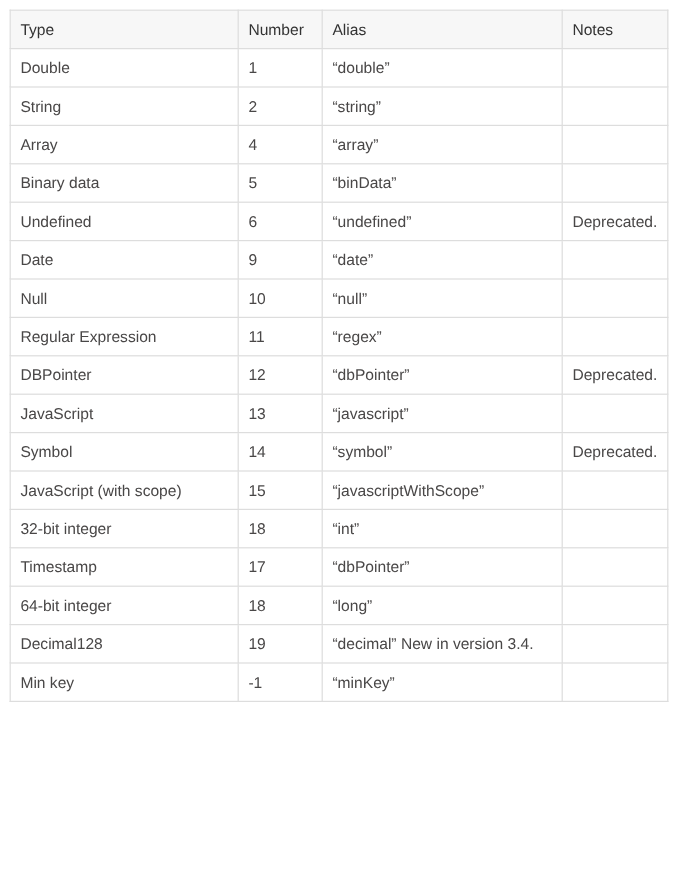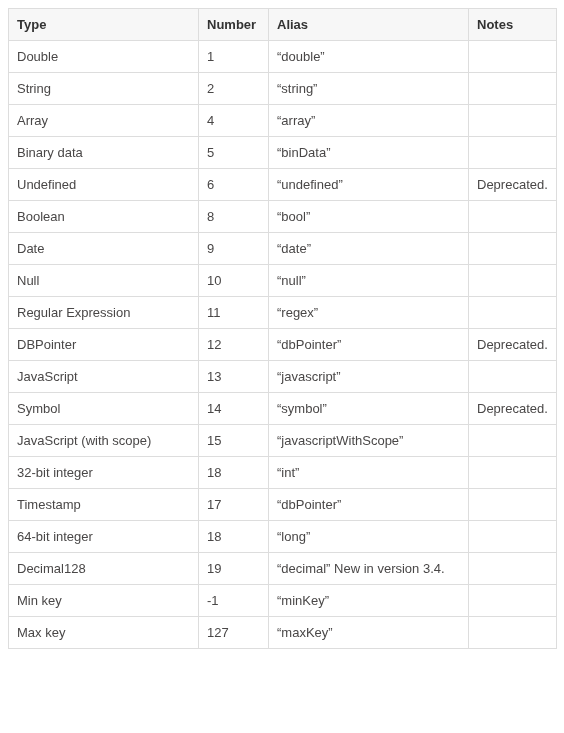--- a/index.html
+++ b/index.html
@@ -16,21 +16,21 @@
     table-layout: fixed;
   }
   th, td {
     border: 1px solid #ddd;
     padding: 8px 8px;
     text-align: left;
     vertical-align: top;
   }
   th {
     background: #f7f7f7;
-    font-weight: 700;
+    font-weight: 400;
     color: #333;
     margin-left: 18px;
   }
   col.col-type   { width: 190px; }
   col.col-number { width: 70px; }
   col.col-alias  { width: 200px; }
   col.col-notes  { width: 88px; }
 </style>
 </head>
 <body>
@@ -73,26 +73,20 @@
         <td>Binary data</td>
         <td>5</td>
         <td>“binData”</td>
         <td></td>
       </tr>
       <tr>
         <td>Undefined</td>
         <td>6</td>
         <td>“undefined”</td>
         <td>Deprecated.</td>
-      </tr>
-      <tr>
-        <td>Boolean</td>
-        <td>8</td>
-        <td>“bool”</td>
-        <td></td>
       </tr>
       <tr>
         <td>Date</td>
         <td>9</td>
         <td>“date”</td>
         <td></td>
       </tr>
       <tr>
         <td>Null</td>
         <td>10</td>
@@ -152,20 +146,14 @@
         <td>19</td>
         <td>“decimal” New in version 3.4.</td>
         <td></td>
       </tr>
       <tr>
         <td>Min key</td>
         <td>-1</td>
         <td>“minKey”</td>
         <td></td>
       </tr>
-      <tr>
-        <td>Max key</td>
-        <td>127</td>
-        <td>“maxKey”</td>
-        <td></td>
-      </tr>
     </tbody>
 </table>
 
 </body></html>

